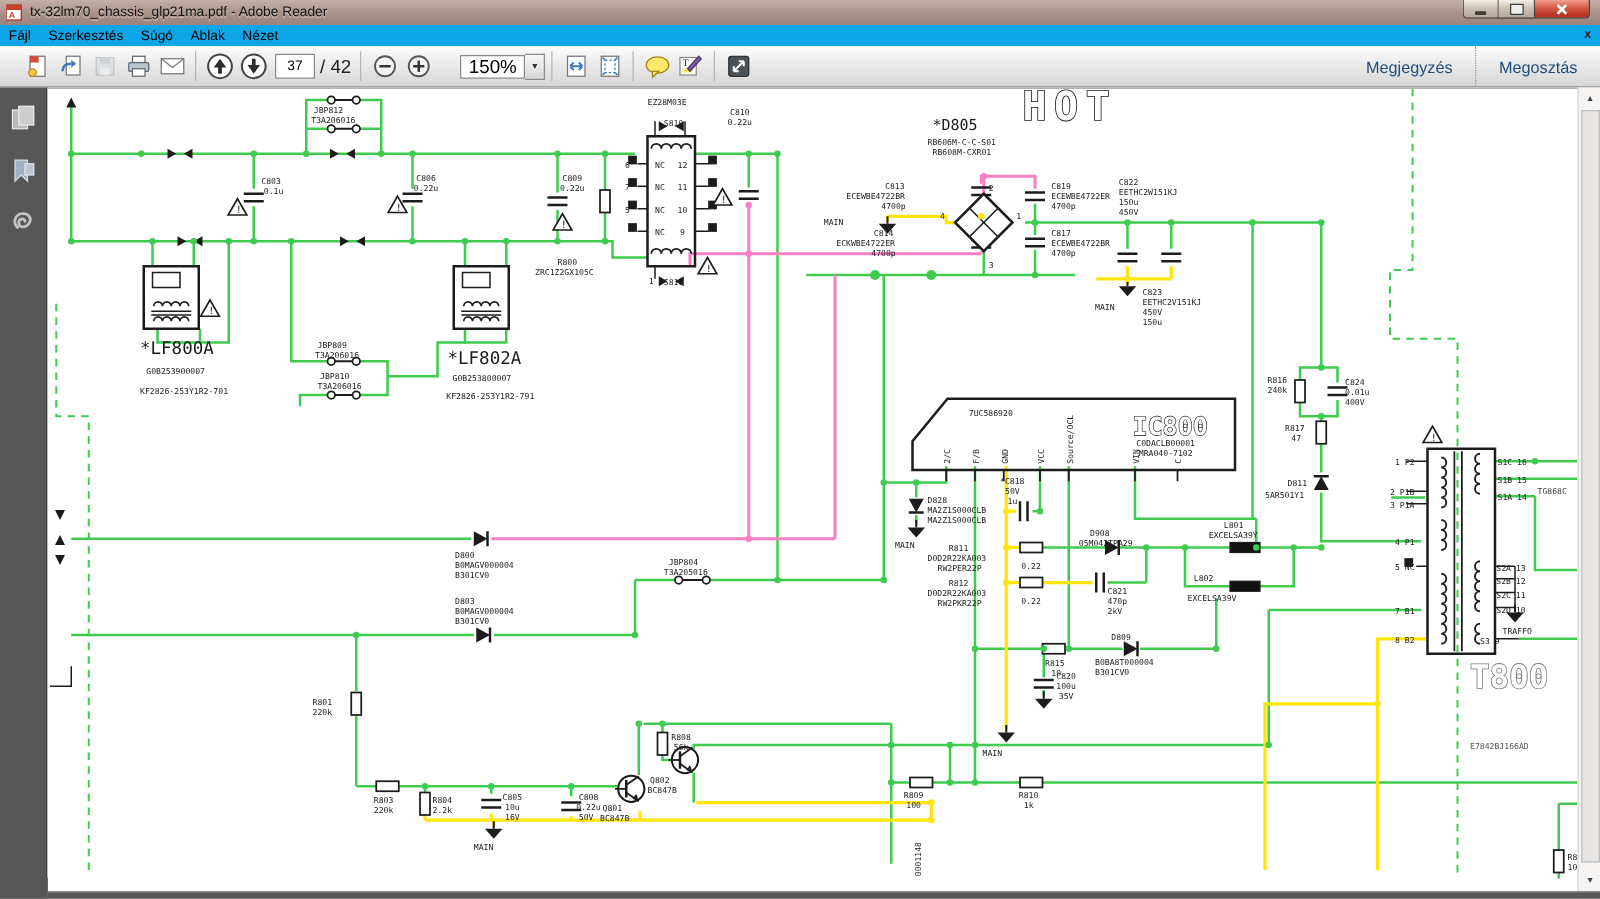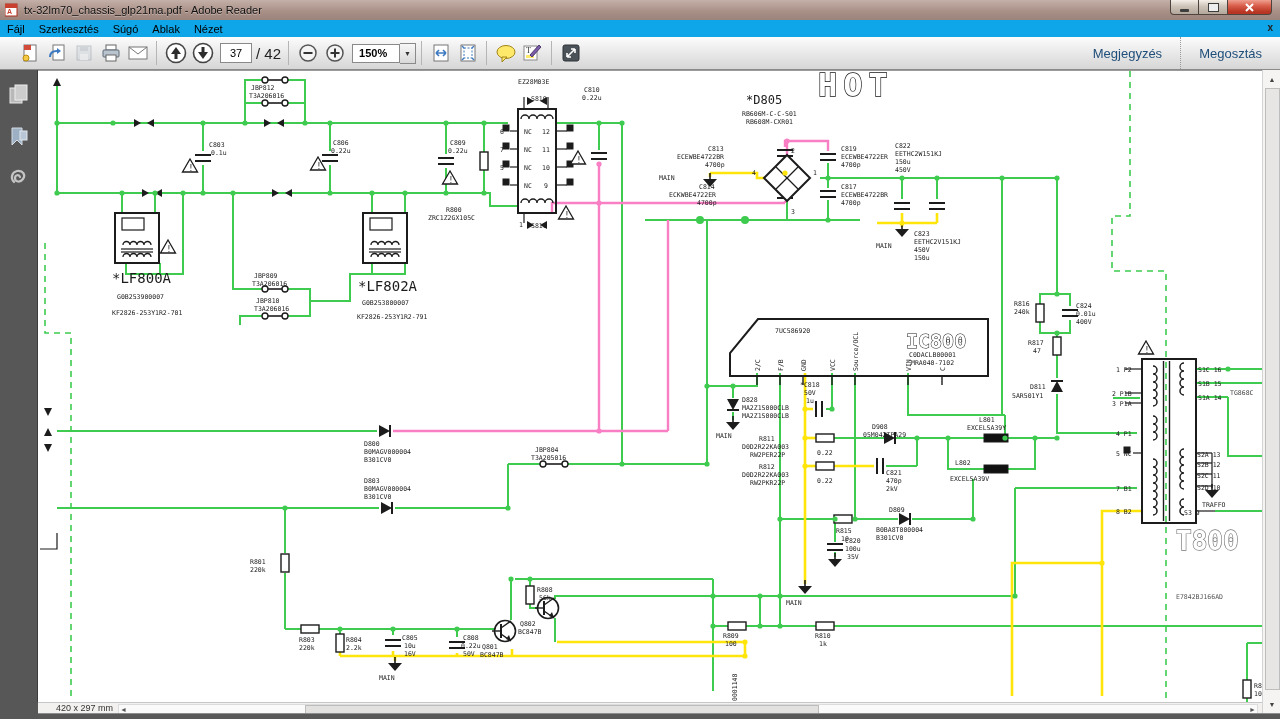--- a/index.html
+++ b/index.html
@@ -27,22 +27,22 @@
   .menuclose{position:absolute;right:7px;top:2px;font-size:10px;font-weight:bold;color:#222;}
   
   .toolbar{position:absolute;left:0;top:37px;width:1280px;height:33px;
      background:linear-gradient(180deg,#fcfcfc,#e9e9e9 50%,#d6d6d6);
      border-bottom:1px solid #8a8a8a;display:flex;align-items:center;padding-left:16px;box-sizing:border-box;}
   .tb{width:27px;height:27px;display:flex;align-items:center;justify-content:center;border-radius:3px;}
   .tsep{width:1px;height:24px;background:#b5b5b5;margin:0 5px;}
   .pageinput{width:26px;height:16px;border:1px solid #8a8a8a;background:#fff;font-size:11px;
      text-align:center;margin:0 4px;font-family:"Liberation Sans",sans-serif;}
   .pagetotal{font-size:15px;color:#222;margin-right:2px;white-space:pre;}
-  .zoombox{height:17px;border:1px solid #8a8a8a;background:#fff;font-size:11px;display:flex;
-     align-items:center;padding:0 6px;min-width:34px;margin-left:4px;font-weight:bold;}
+  .zoombox{height:17px;border:1px solid #8a8a8a;background:#fff;font-size:15px;display:flex;
+     align-items:center;padding:0 6px;min-width:34px;margin-left:20px;}
   .zoomdrop{height:19px;width:15px;border:1px solid #8a8a8a;border-left:none;
      background:linear-gradient(180deg,#f7f7f7,#d8d8d8);display:flex;align-items:center;justify-content:center;
      font-size:7px;color:#333;}
   .panelbtns{margin-left:auto;display:flex;align-items:center;height:100%;}
   .panelbtn{font-size:13px;font-weight:normal;color:#1f4e79;padding:0 18px;height:100%;
      display:flex;align-items:center;}
   .panelbtn.share{border-left:1px dotted #9a9a9a;}
   
   .sidebar{position:absolute;left:0;top:70px;width:38px;height:649px;background:#575757;
      border-right:1px solid #3c3c3c;box-sizing:border-box;}
@@ -806,27 +806,19 @@
         <text x="1197" y="477" font-size="6.5" fill="#1c1c1c">S2C 11</text>
         <text x="1197" y="489" font-size="6.5" fill="#1c1c1c">S2D 10</text>
         <text x="1184" y="514" font-size="6.5" fill="#1c1c1c">S3 9</text>
         <text x="1202" y="506" font-size="6.5" fill="#1c1c1c">TRAFFO</text>
         <text x="1254" y="687" font-size="6.5" fill="#1c1c1c">R8</text>
         <text x="1254" y="695" font-size="6.5" fill="#1c1c1c">10</text>
       </svg>
   </div>
 
   <div class="cornerblock"></div>
-  <div class="statusbar">
-    <span class="pagesize">420 x 297 mm</span>
-    <div class="hscroll">
-      <div class="harrow">◄</div>
-      <div class="hthumb"></div>
-      <div class="harrow" style="position:absolute;right:0;">►</div>
-    </div>
-  </div>
   <div class="vscroll">
     <div class="varrowbtn" style="top:3px">▲</div>
     <div class="vthumb"></div>
     <div class="varrowbtn" style="top:628px">▼</div>
   </div>
   <div class="bottomstrip"></div>
 </div>
 
 </body></html>

